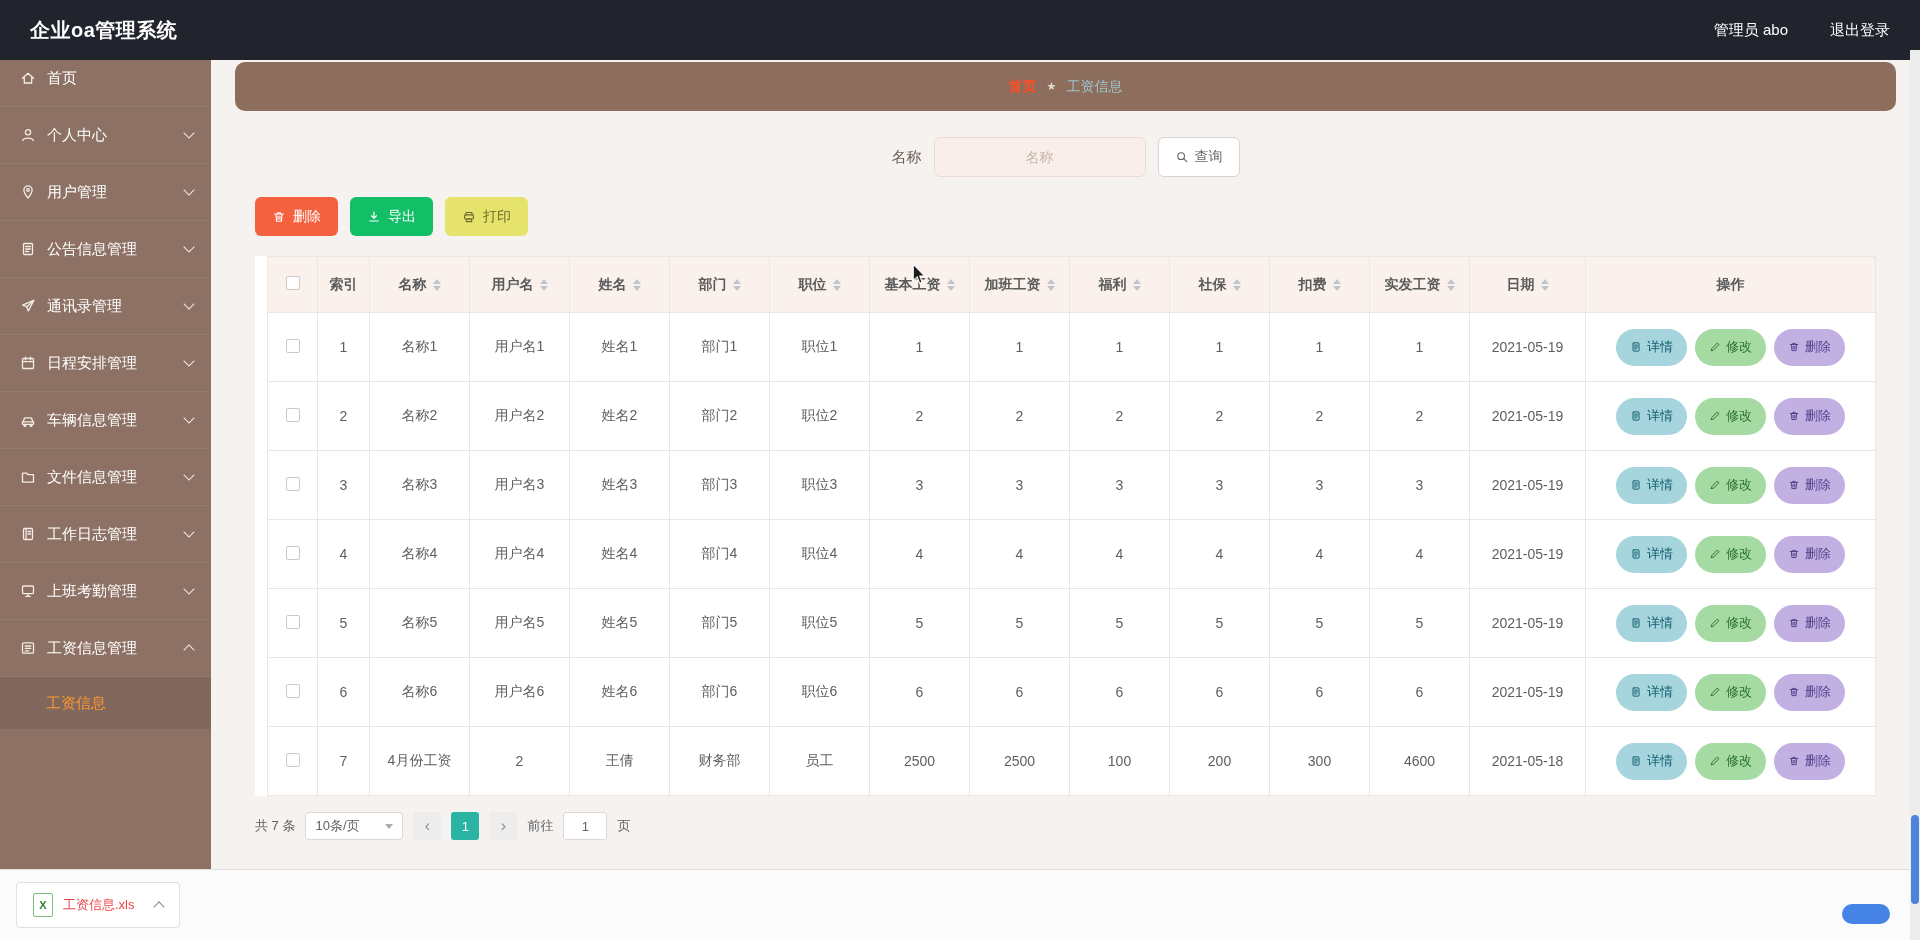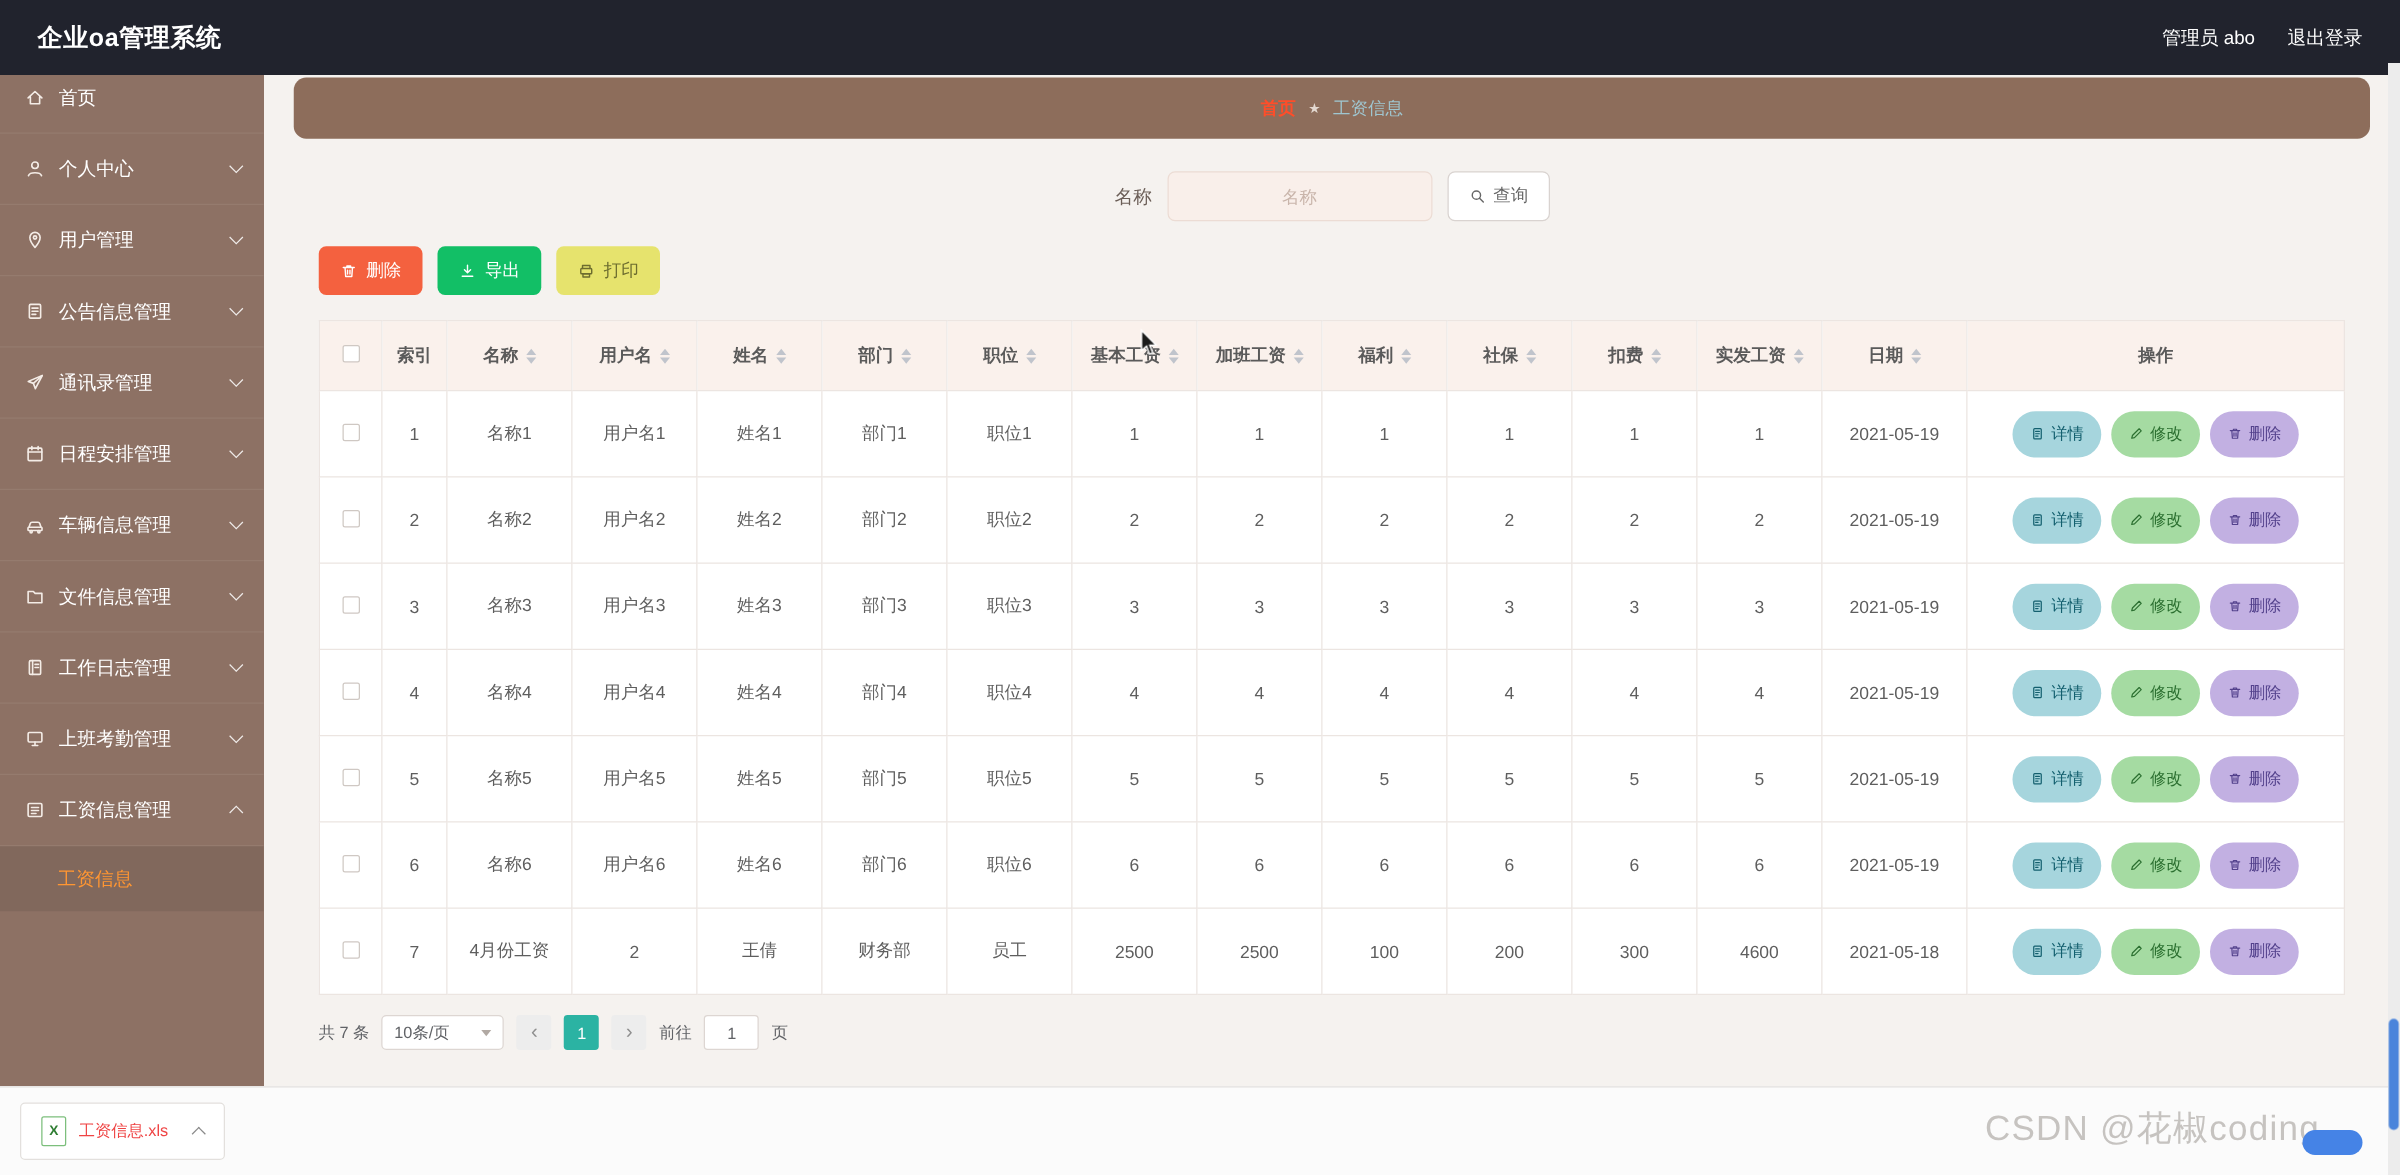--- a/index.html
+++ b/index.html
@@ -8,21 +8,21 @@
     background:var(--page-bg,#f5f2ef); color:#333; }
   button { font-family:inherit; cursor:pointer; border:none; background:none; }
   svg { display:block; }
   .ic16 svg{width:16px;height:16px;}
 
   
   .app-header{ position:fixed; top:0; left:0; right:0; height:60px;
     background:var(--header-bg,#21232d); display:flex; align-items:center;
     padding:0 30px; z-index:30; }
   .app-title{ color:#fff; font-size:20px; font-weight:bold; letter-spacing:.5px;}
-  .header-right{ margin-left:auto; display:flex; align-items:center; gap:26px;
+  .header-right{ margin-left:auto; display:flex; align-items:center; gap:42px;
     color:#fff; font-size:15px; }
   .logout{ cursor:pointer; }
 
   
   .sidebar{ position:fixed; top:50px; left:0; bottom:0; width:211px;
     background:var(--sidebar-bg,#8d7164); z-index:20; overflow:hidden;}
   .side-item{ height:57px; display:flex; align-items:center; gap:11px;
     padding:0 18px 0 20px; color:#fff; font-size:15px; cursor:pointer;
     border-bottom:1px solid rgba(255,255,255,.07); }
   .side-icon{ width:16px; height:16px; color:#f4ece6; flex:0 0 16px; }
@@ -61,21 +61,21 @@
   .content-body{ margin:20px 20px 12px; }
   .toolbar{ display:flex; gap:12px; }
   .tbtn{ height:39px; padding:0 17px; border-radius:6px; font-size:14px;
     color:#fff; display:flex; align-items:center; gap:7px; }
   .tbtn svg{ width:14px; height:14px; }
   .tbtn.delete{ background:var(--delete-btn,#f4613f); }
   .tbtn.export{ background:var(--export-btn,#12bf66); }
   .tbtn.print{ background:var(--print-btn-bg,#e6e36d); color:var(--print-btn-text,#6d6d2f); }
 
   
-  .table-wrap{ margin-top:20px; background:#fff; }
+  .table-wrap{ margin-top:20px; background:#fff;padding-left:12px; }
   table{ width:100%; border-collapse:collapse; table-layout:fixed; }
   th,td{ border:1px solid var(--table-border,#ece5e1); text-align:center;
     font-size:14px; overflow:hidden; }
   th{ height:56px; color:#5a5a5a; font-weight:bold;
     background:var(--table-header-bg,#faf1ec); }
   td{ height:69px; color:#5e5e5e; }
   .sort{ display:inline-flex; flex-direction:column; gap:2px; margin-left:6px;
     vertical-align:middle; }
   .sort i{ width:0; height:0; border-left:4px solid transparent;
     border-right:4px solid transparent; display:block;}
@@ -680,21 +680,20 @@
     </div>
   </div>
 </main>
 
 <div class="downloads-bar">
   <div class="file-chip">
     <span class="xls-icon">X</span>
     <span class="file-name">工资信息.xls</span>
     <span class="chip-chev"></span>
   </div>
-  <div class="watermark">CSDN @花椒coding</div>
   <div class="blue-badge"></div>
 </div>
 
 <div class="page-scrollbar">
   <div class="scroll-thumb"></div>
 </div>
 <div class="mouse-cursor">
   <svg width="18" height="22" viewBox="0 0 12 19">
     <path d="M1 1v14l3.5-3 2 5.5 2.2-.9-2-5.3H11Z" fill="#1b1b1b" stroke="#fff" stroke-width="1"></path>
   </svg>

